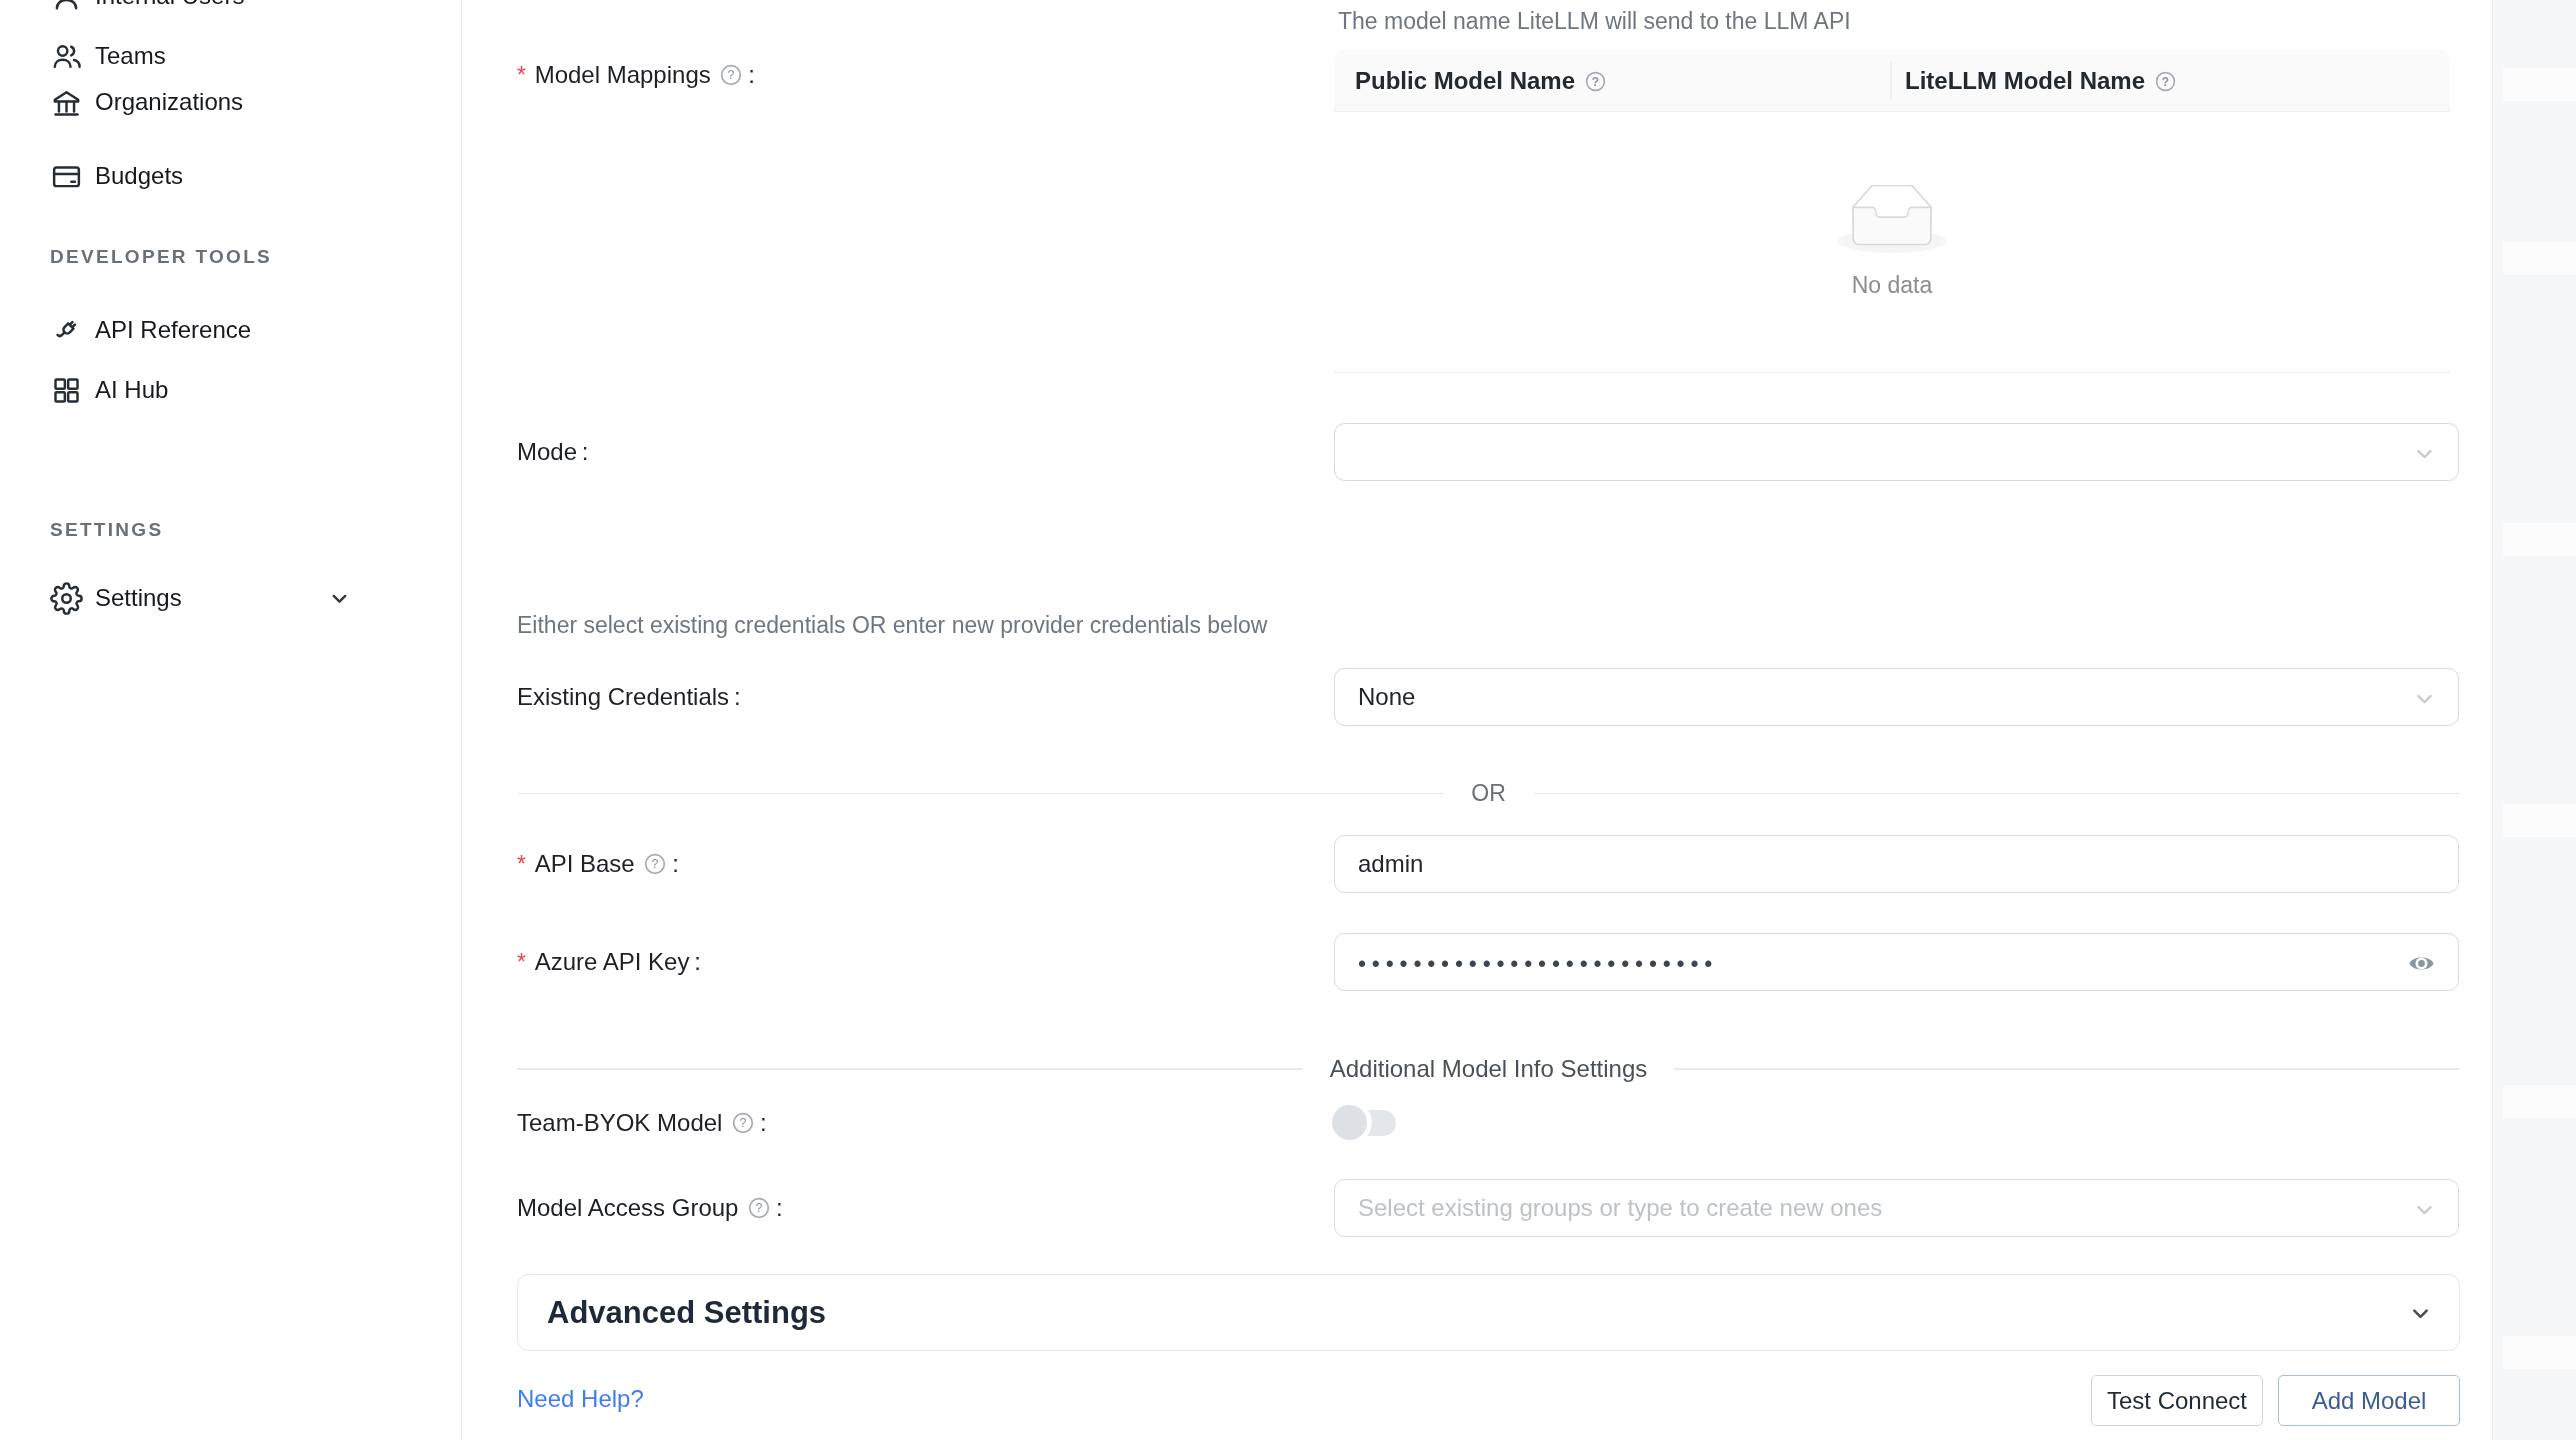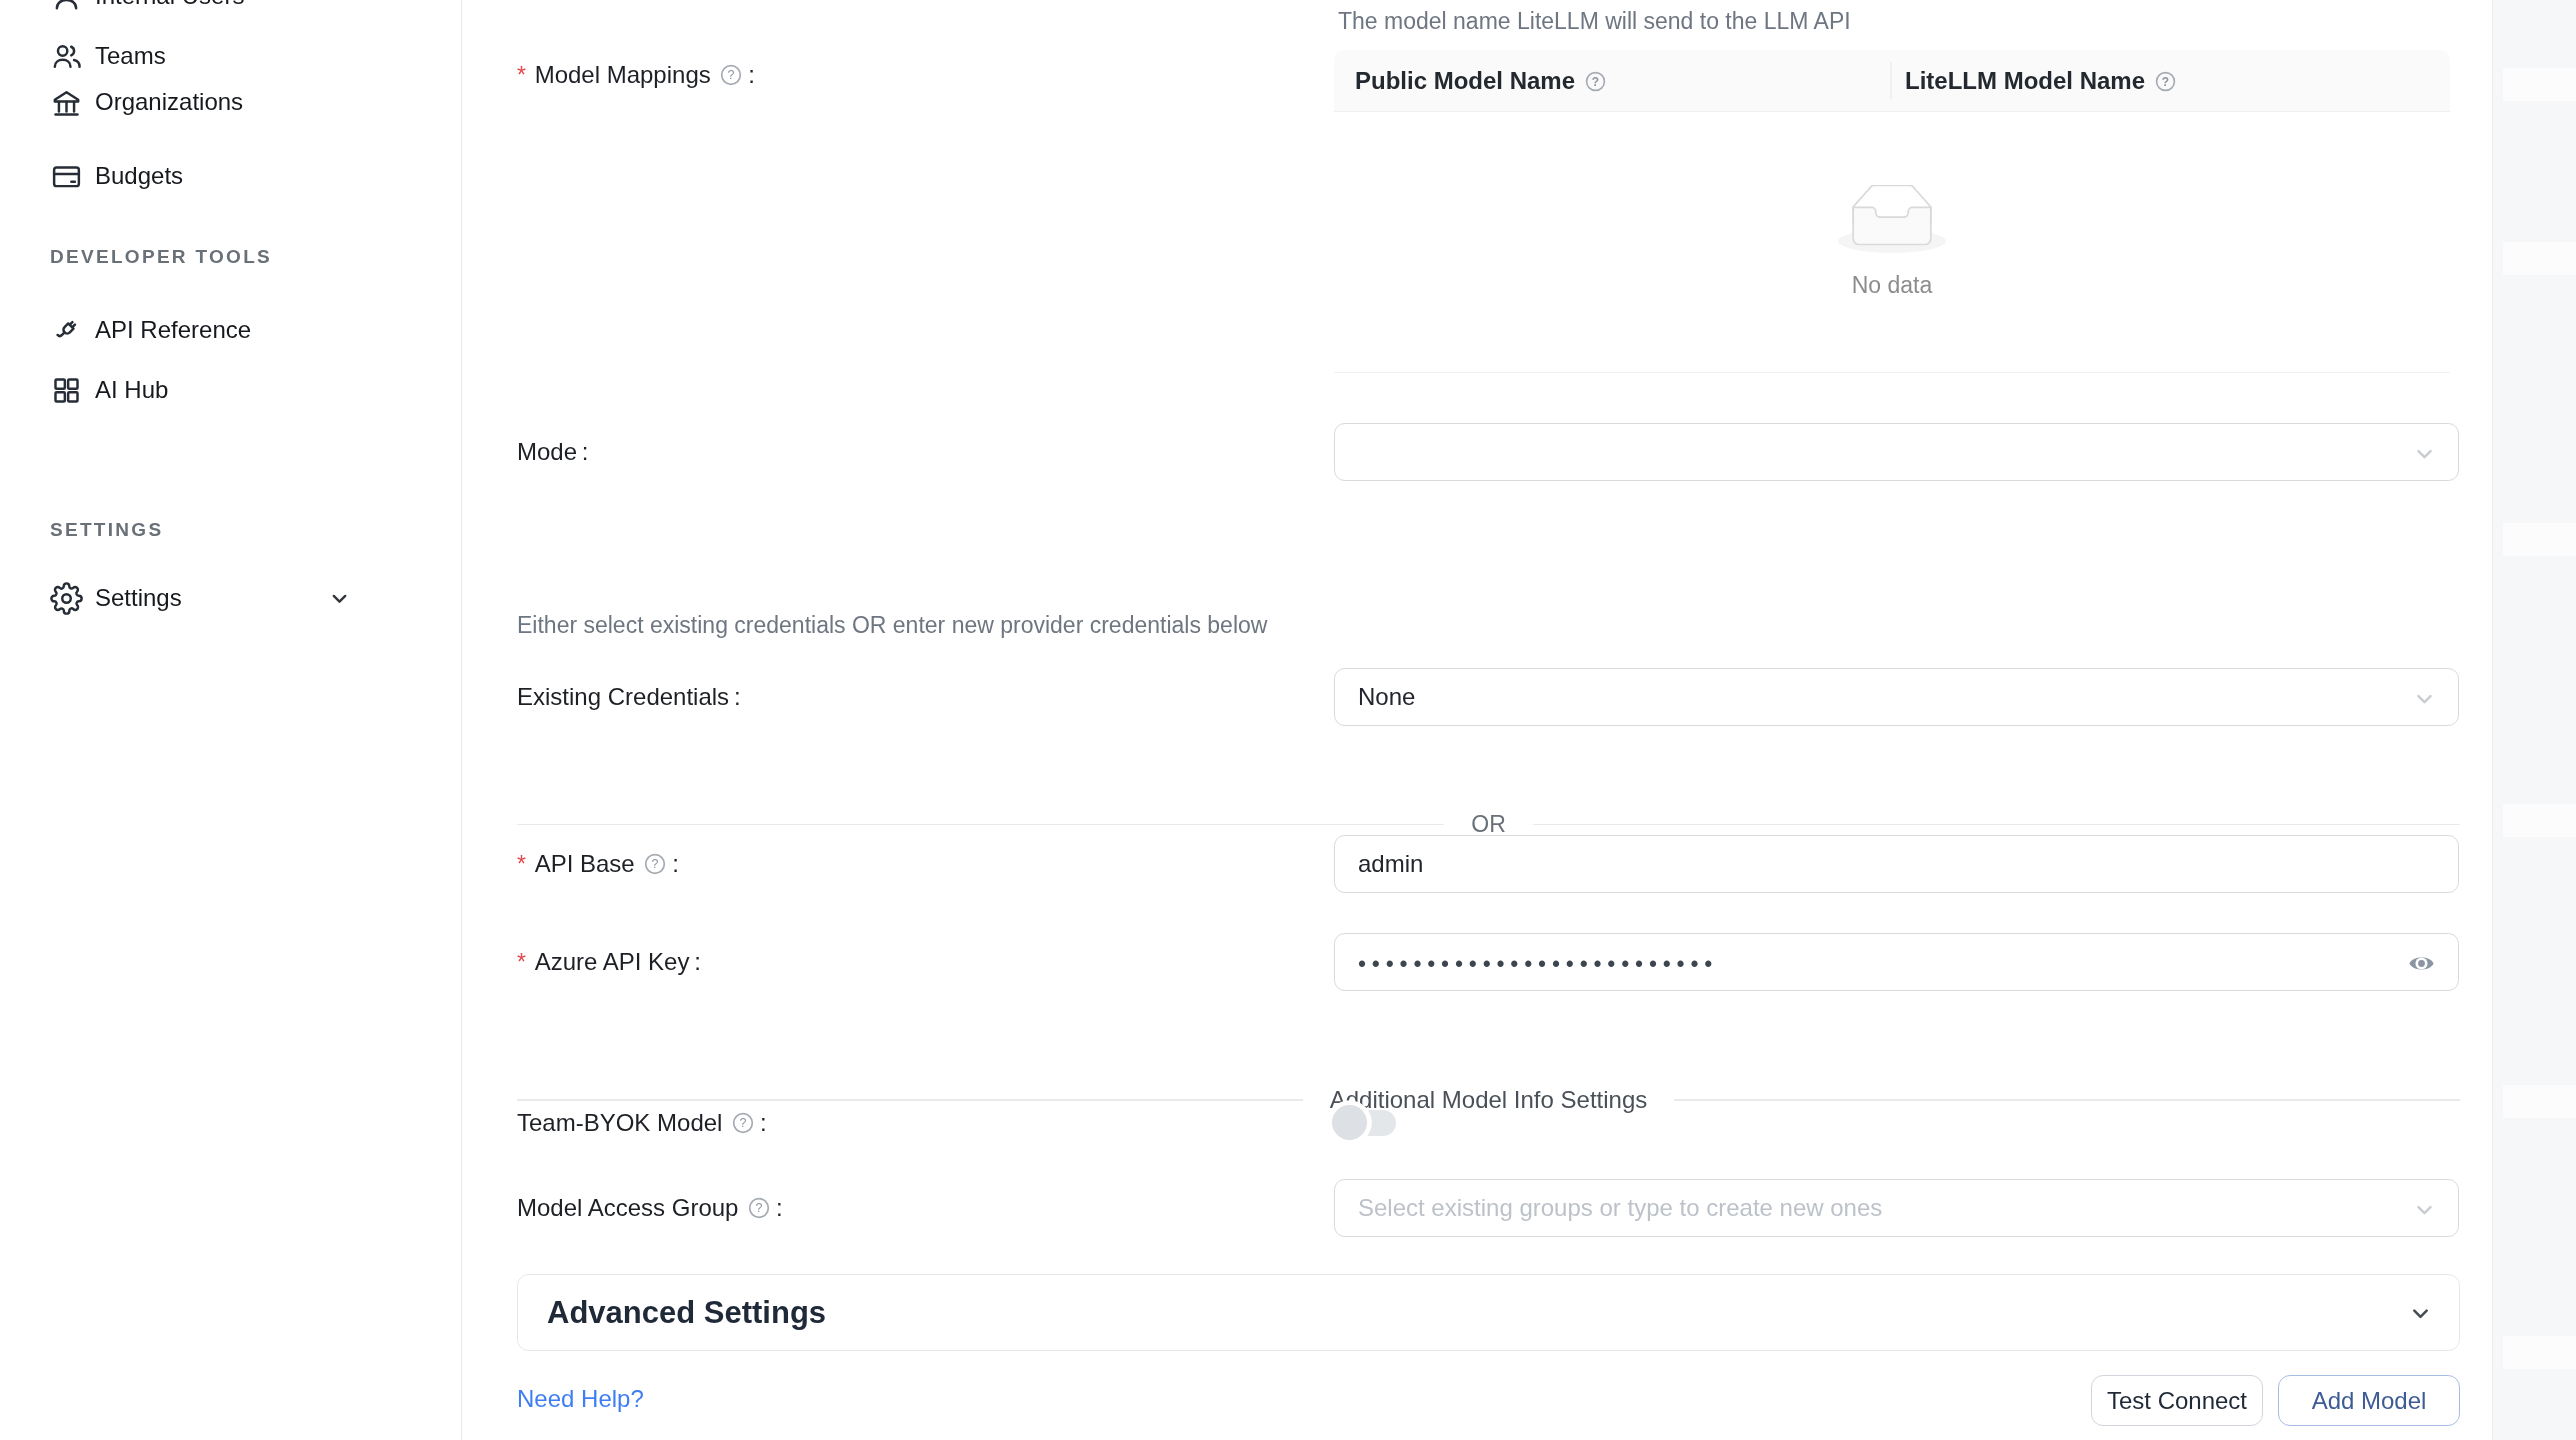--- a/index.html
+++ b/index.html
@@ -41,21 +41,21 @@
   .mm-head { position:absolute; left:0; top:0; width:1116px; height:62px; background:#fafafa;
     border-radius:9.7px 9.7px 0 0; border-bottom:1.5px solid #f0f0f0; }
   .mm-col-div { position:absolute; left:556px; top:11.6px; bottom:11.6px; width:1.5px; background:#f0f0f0; }
   .mm-th { position:absolute; top:0; height:62px; display:flex; align-items:center;
     font-size:24px; font-weight:700; color:#24292f; }
   .mm-body { position:absolute; left:0; top:62px; width:1116px; height:261px;
     border-bottom:1.5px solid #f0f0f0; display:flex; flex-direction:column;
     align-items:center; justify-content:center; gap:13.6px; }
   .no-data-txt { font-size:23px; color:#8c8c8c; }
   
-  .tdivider { position:absolute; left:517px; width:1943px; display:flex; align-items:center; gap:27px;margin-top:31px; }
+  .tdivider { position:absolute; left:517px; width:1943px; display:flex; align-items:center; gap:27px; }
   .tdivider .dline { flex:1; height:1.5px; background:#e9eaec; }
   .or-txt { font-size:23px; color:#697077; }
   .addl-txt { font-size:24px; color:#4a5058; }
   
   .mode-help { position:absolute; left:1334px; top:500px; width:905px;
     font-size:23px; color:#6e7681; line-height:39px; }
   .mode-help b { color:#4b5563; font-weight:700; }
   .link { color:#3f7ef2; text-decoration:none; cursor:pointer; }
   .either { position:absolute; left:517px; top:612px; font-size:23px; color:#6e7681; }
   
@@ -64,21 +64,21 @@
   .toggle .knob { position:absolute; left:-3.9px; top:-4.8px; width:35px; height:35px;
     border-radius:50%; background:#dde0e4; box-shadow:0 0 0 4.8px #ffffff; }
   
   .adv-panel { position:absolute; left:517px; top:1274px; width:1943px; height:77px;
     border:1.5px solid #e4e7ea; border-radius:11.6px; background:#fff; display:flex;
     align-items:center; padding:0 29px; cursor:pointer; }
   .adv-title { font-size:31px; font-weight:700; color:#1f2937; }
   .adv-chev { position:absolute; right:25px; top:25px; }
   
   .need-help { position:absolute; left:517px; top:1385px; font-size:24px; }
-  .btn { position:absolute; top:1375px; height:51px; border-radius:12px; background:#fff;
+  .btn { position:absolute; top:1375px; height:51px; border-radius:5px; background:#fff;
     display:flex; align-items:center; justify-content:center; font-size:24px;
     font-weight:500; cursor:pointer; }
   .btn-test { left:2091px; width:172px; border:1.5px solid #d1d5db; color:#1f2937; }
   .btn-add { left:2278px; width:182px; border:1.5px solid #a6bde6; color:#3d5c94; }
   .eye-btn { position:absolute; right:17.4px; top:12.6px; width:39px; height:33px; cursor:pointer;
     display:flex; align-items:center; justify-content:center; }
 </style>
 </head>
 <body>
 

